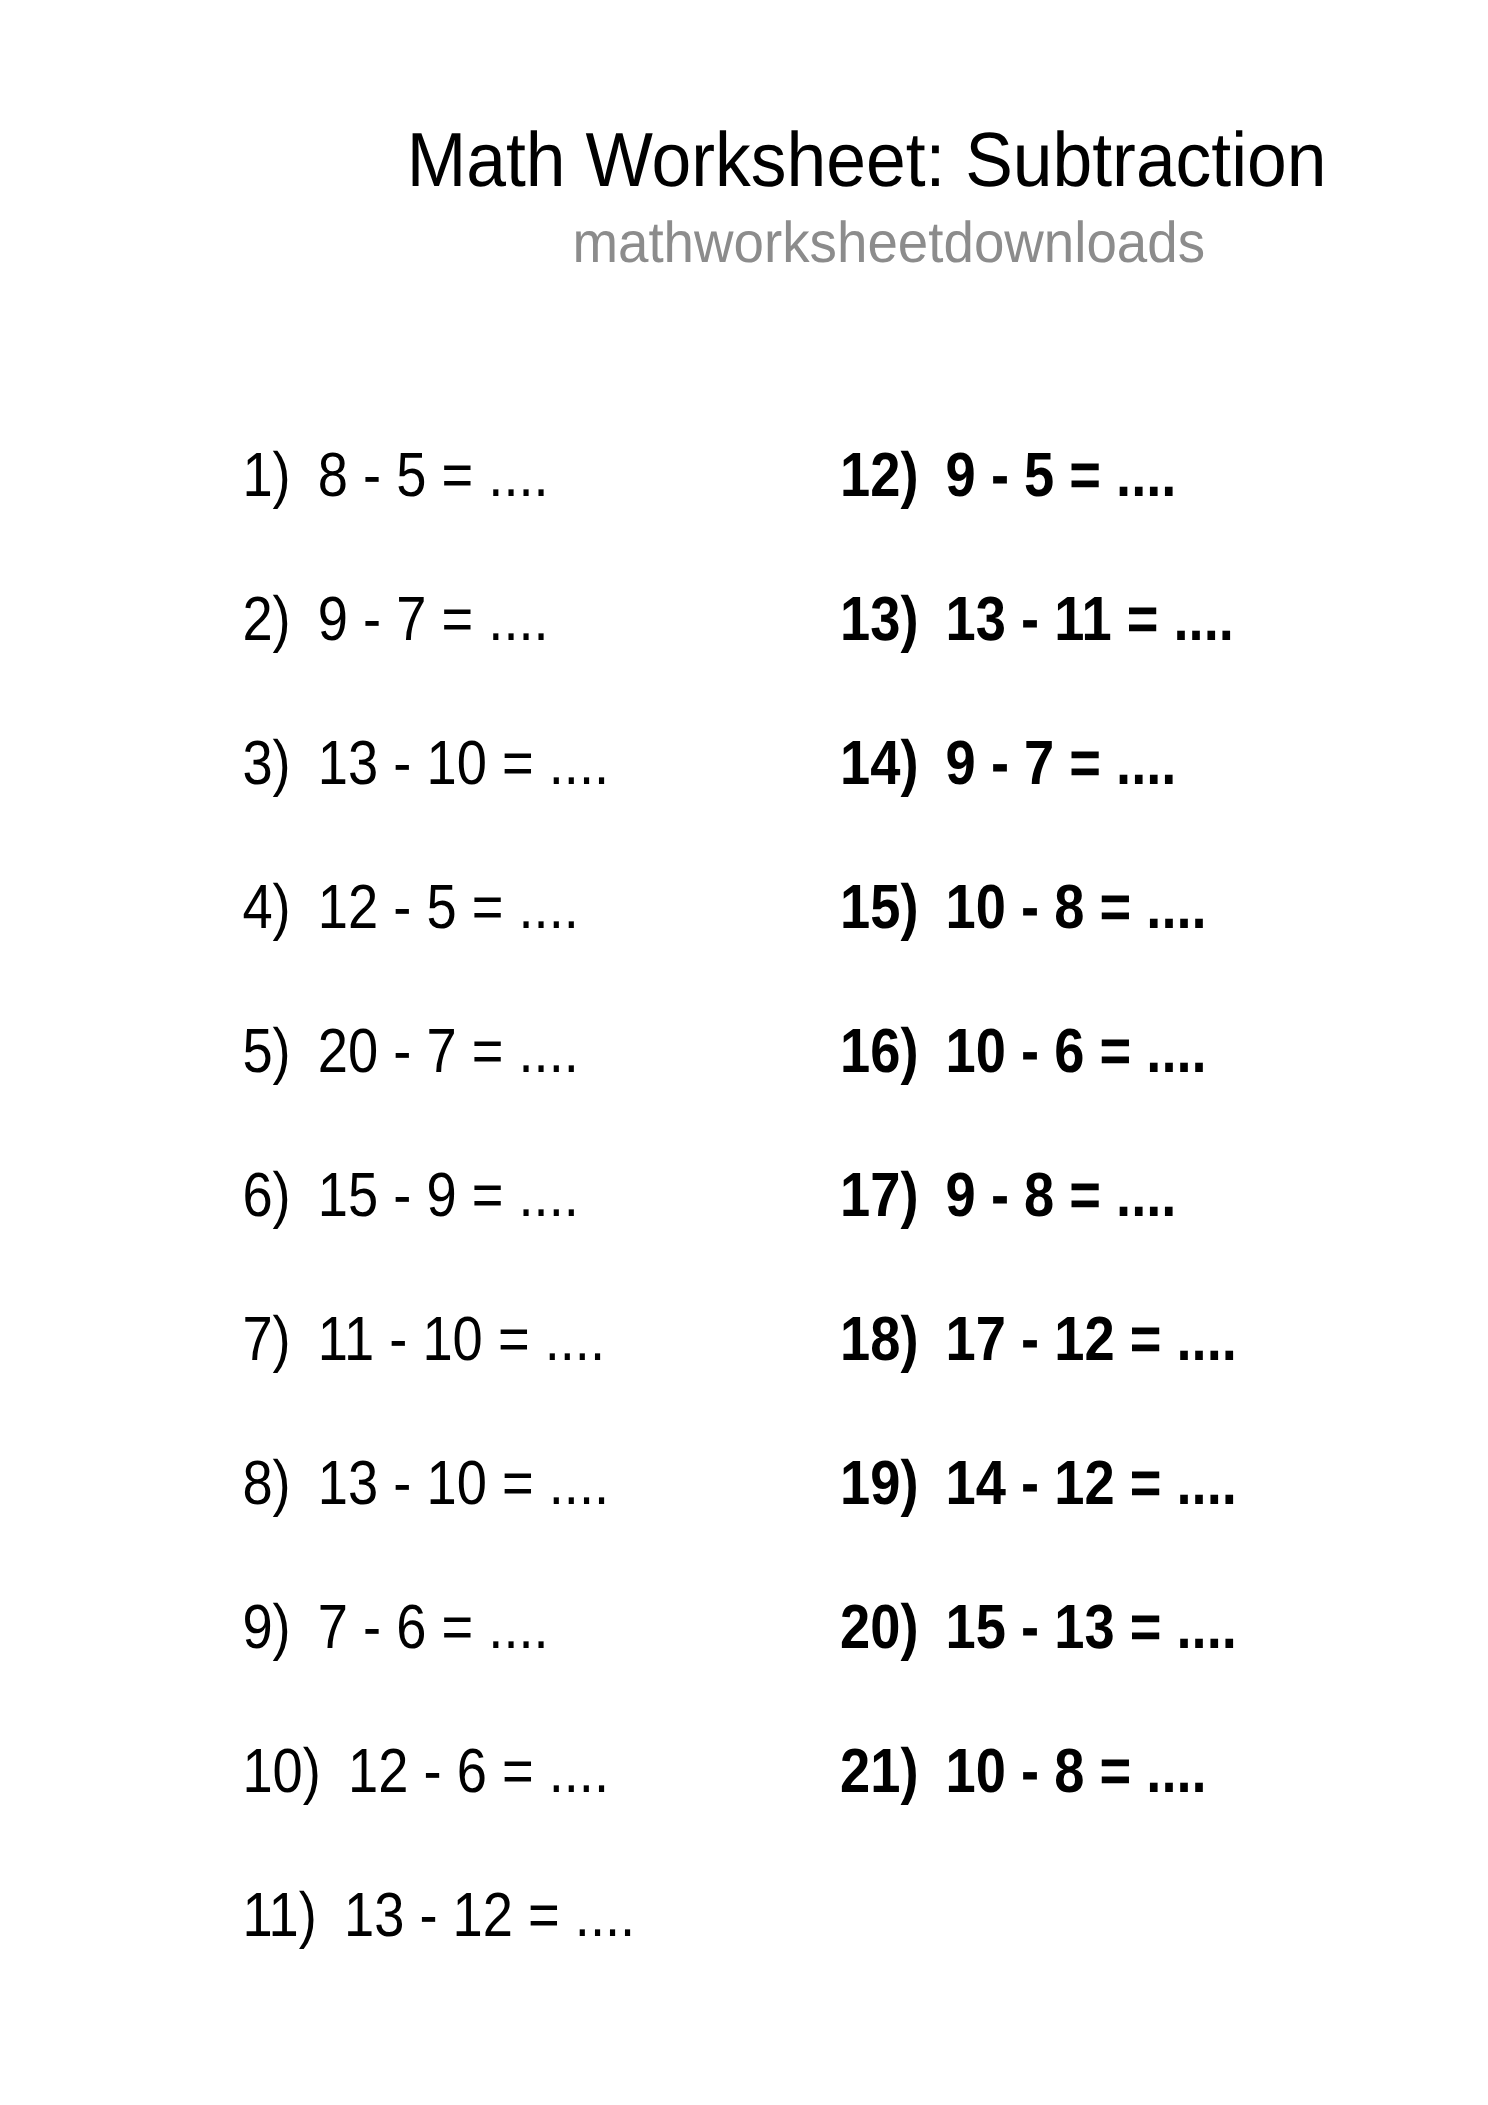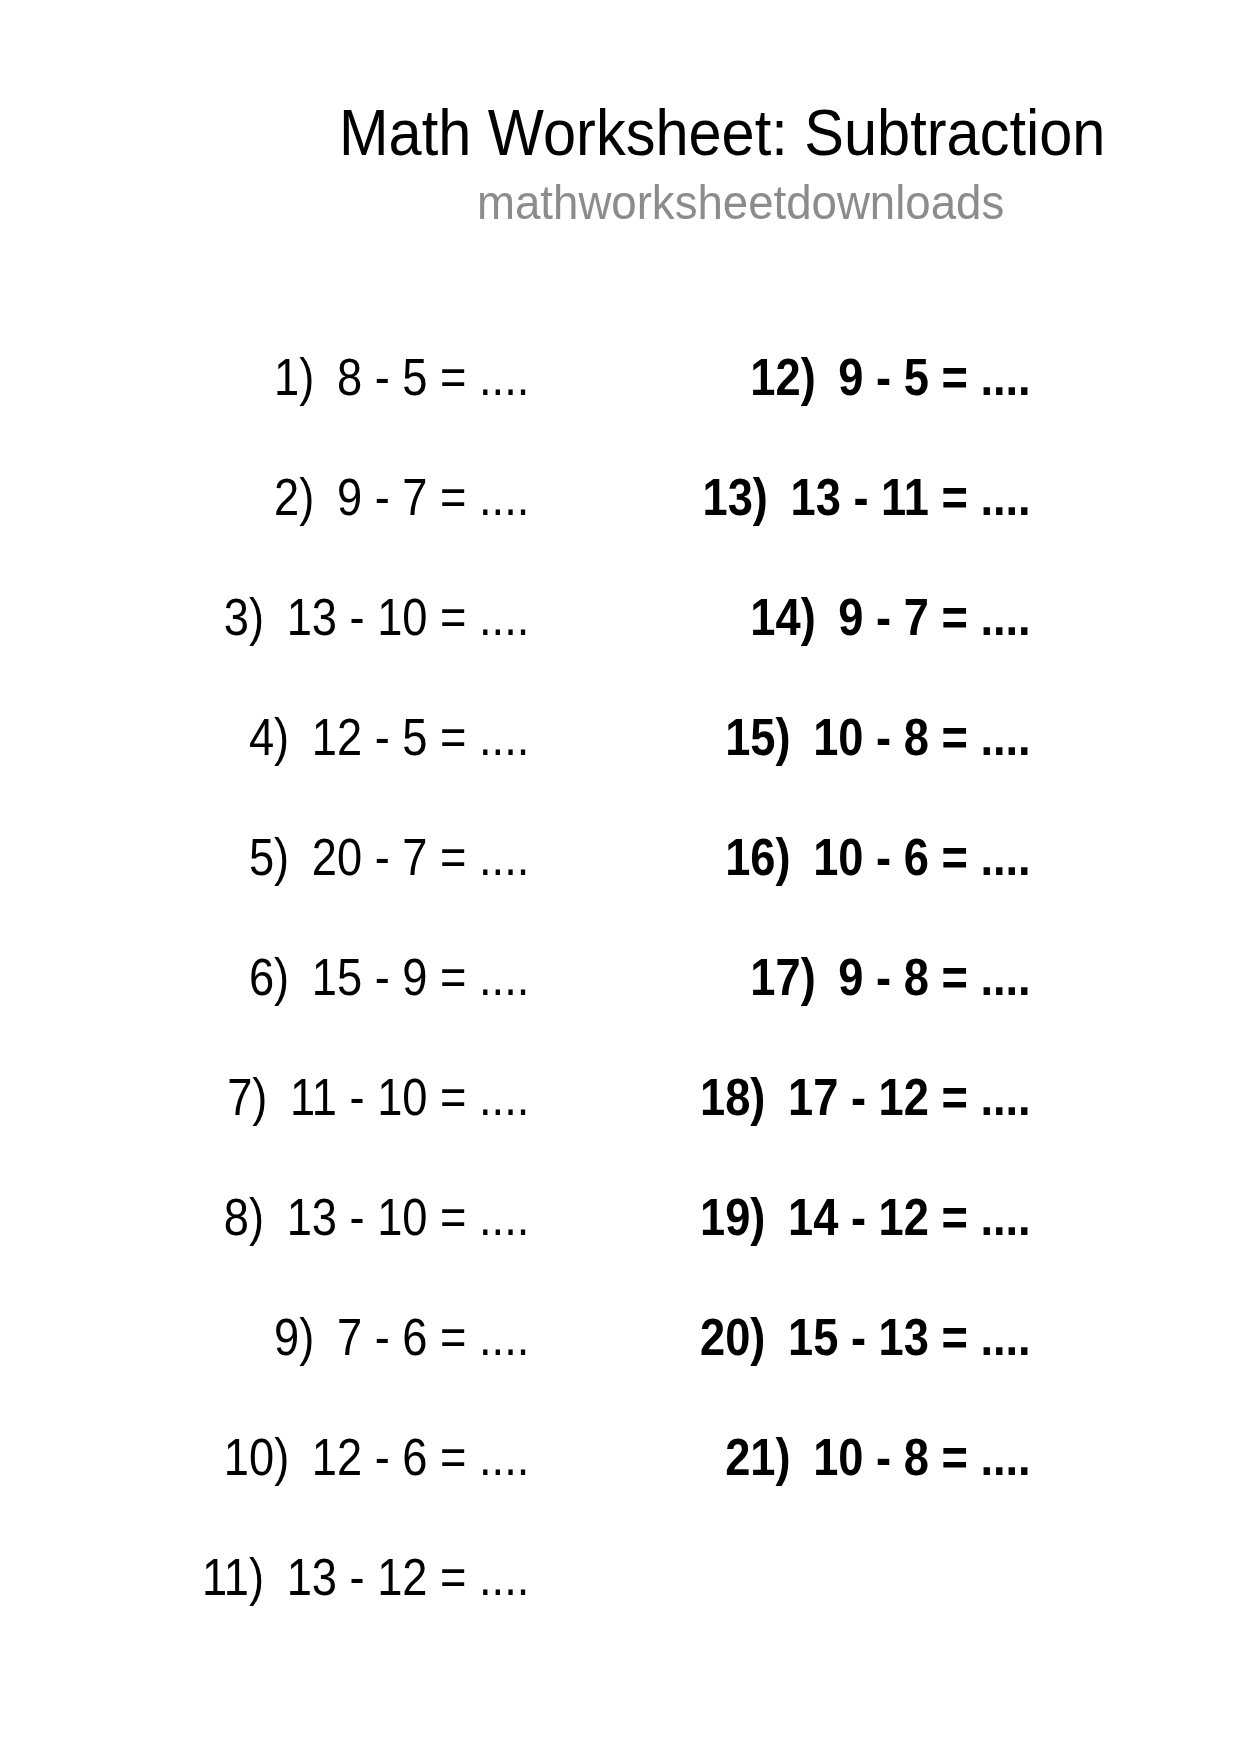--- a/index.html
+++ b/index.html
@@ -35,22 +35,21 @@
     font-size: 48px;
     line-height: 1;
     font-weight: 400;
     white-space: nowrap;
     transform: scaleX(0.95);
     transform-origin: left top;
     color: #8c8c8c;
   }
   .col {
     position: absolute;
-    top: 351px;
-    text-align: right;
+    top: 370px;
   }
   .col-left  { left: 202px; }
   .col-right { left: 700px; font-weight: bold; }
   .problem-row {
     height: 120px;
     font-size: 52px;
     line-height: 1.0;
     white-space: nowrap;
     transform: scaleX(0.87);
     transform-origin: left top;

